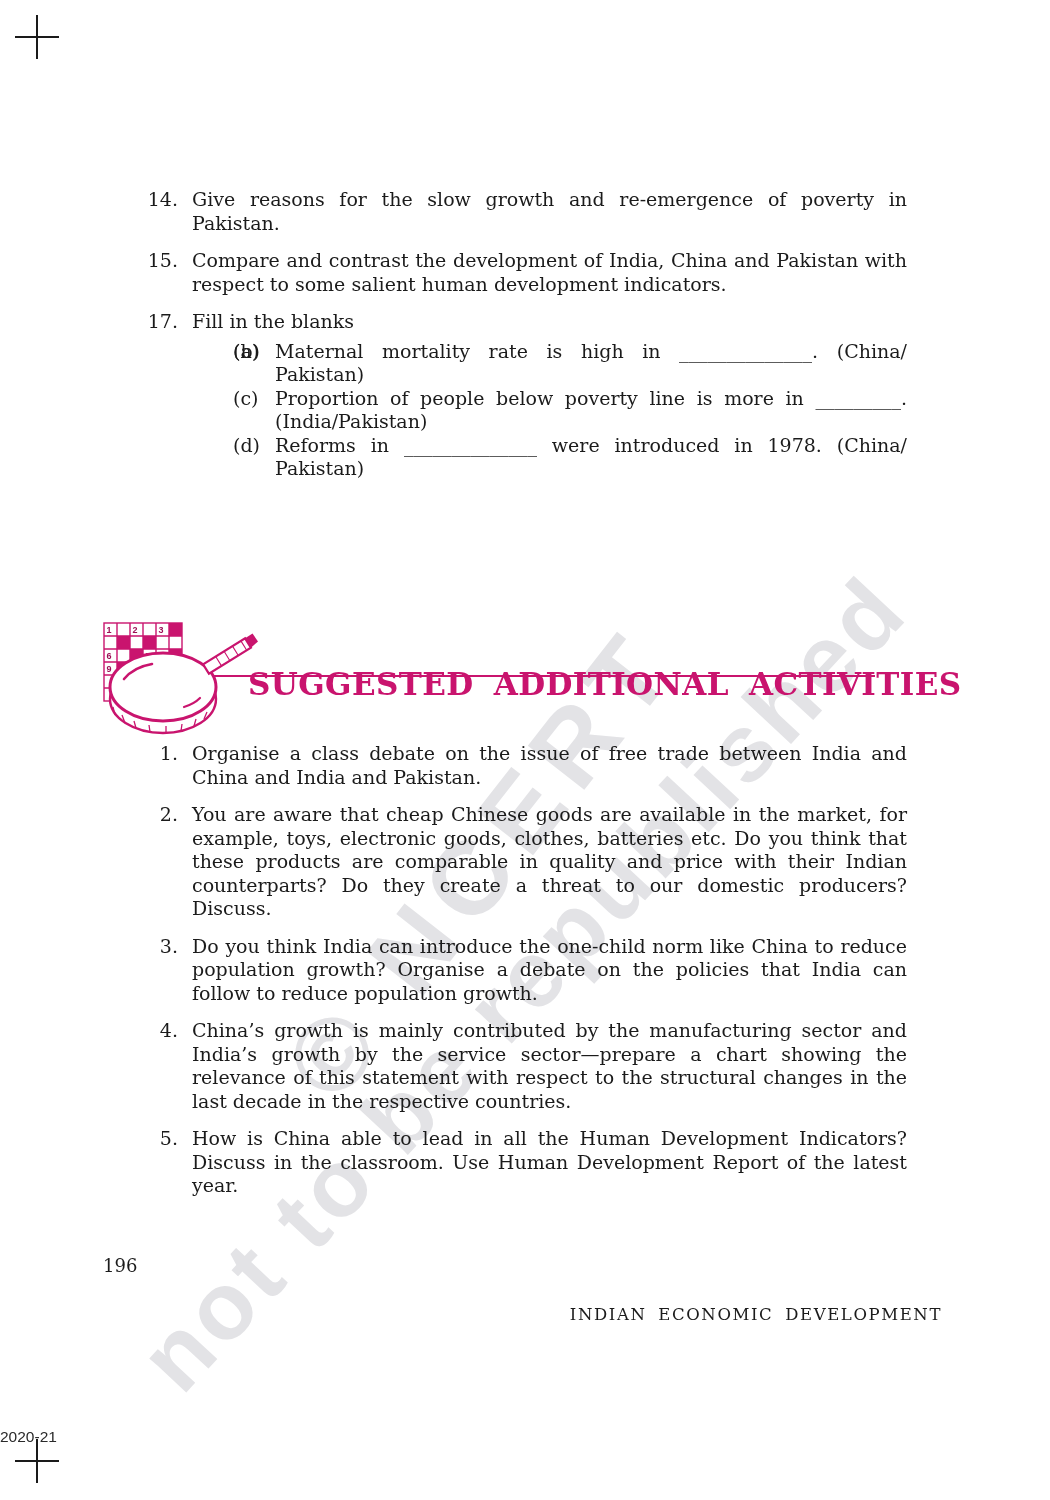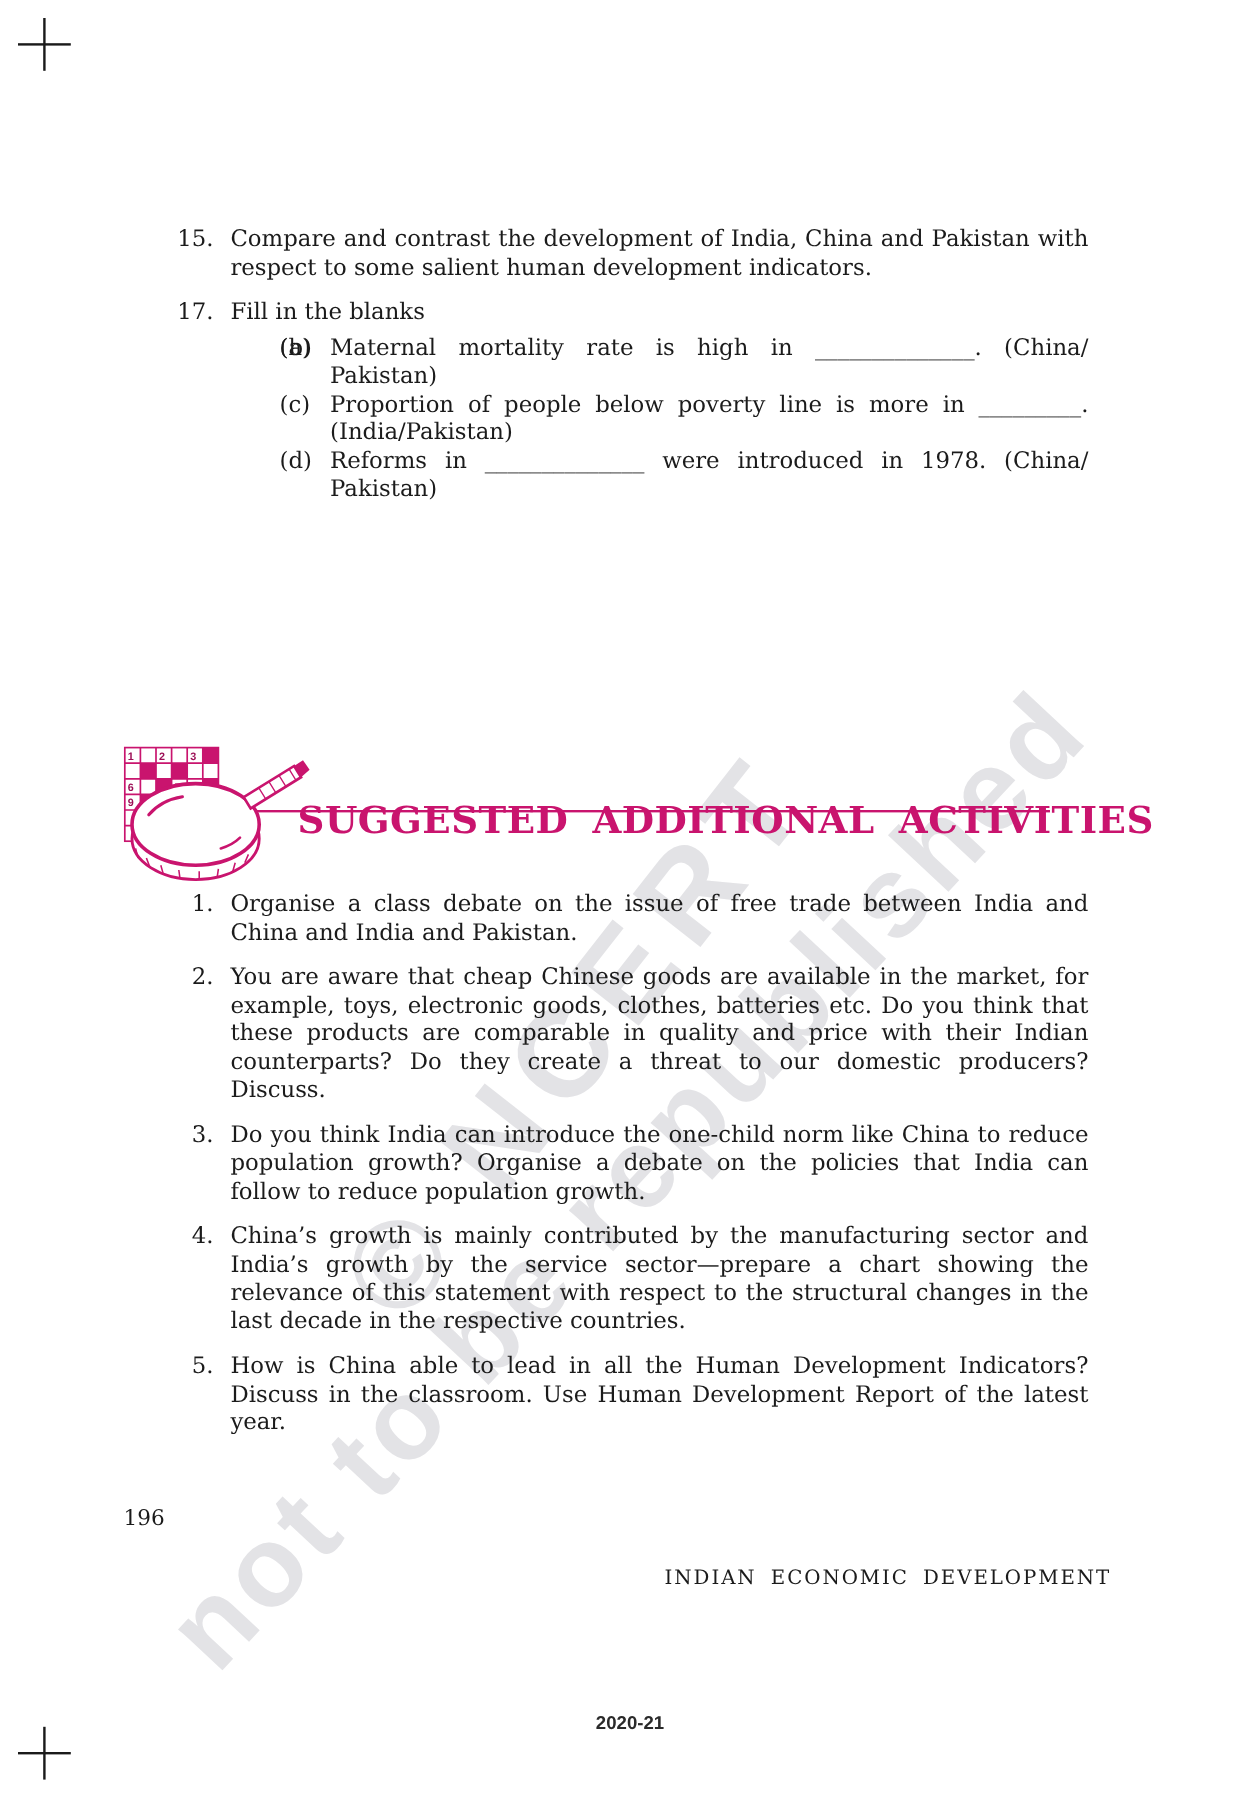--- a/index.html
+++ b/index.html
@@ -36,38 +36,42 @@
   
   .rule{position:absolute;left:185px;top:675px;width:690px;height:0;border-top:2px solid #c9146e;z-index:1;}
   .heading{
     position:absolute;left:248px;top:640px;z-index:2;
     font-size:31px;font-weight:bold;color:#c9146e;
     letter-spacing:0.4px;word-spacing:9px;white-space:nowrap;
   }
   .icon-wrap{position:absolute;left:96px;top:617px;width:164px;height:118px;z-index:2;}
   
   .pgnum{position:absolute;left:103px;top:1255px;font-size:18px;}
-  .book{position:absolute;right:124px;top:1305px;font-size:16.5px;letter-spacing:1.6px;word-spacing:5px;}
-  .edition{position:absolute;left:0;top:1428px;width:100%;text-align:center;
-    font-family:"Liberation Sans",sans-serif;font-size:15.5px;color:#2a2a2a;font-weight:bold;}
+  .book{position:absolute;right:108px;top:1305px;font-size:16.5px;letter-spacing:1.6px;word-spacing:5px;}
+  .edition{position:absolute;left:0;top:1428px;width:100%;
+    font-family:"Liberation Sans",sans-serif;font-size:15.5px;color:#2a2a2a;}
 </style>
 </head>
 <body>
 
 <div class="page">
 
   <div class="wm wm1">© NCERT</div>
   <div class="wm wm2">not to be republished</div>
 
   <div class="cm cm-tl"></div>
   <div class="cm cm-bl"></div>
 
   <div class="content">
 
     <div class="questions">
+      <div class="item">
+        <span class="num">14.</span>
+        <p class="txt">Give reasons for the slow growth and re-emergence of poverty in Pakistan.</p>
+      </div>
       <div class="item">
         <span class="num">15.</span>
         <p class="txt">Compare and contrast the development of India, China and Pakistan with respect to some salient human development indicators.</p>
       </div>
       <div class="item" style="margin-bottom:0;">
         <span class="num">17.</span>
         <p class="txt">Fill in the blanks</p>
       </div>
       <div class="sublist">
         <div class="subitem">

